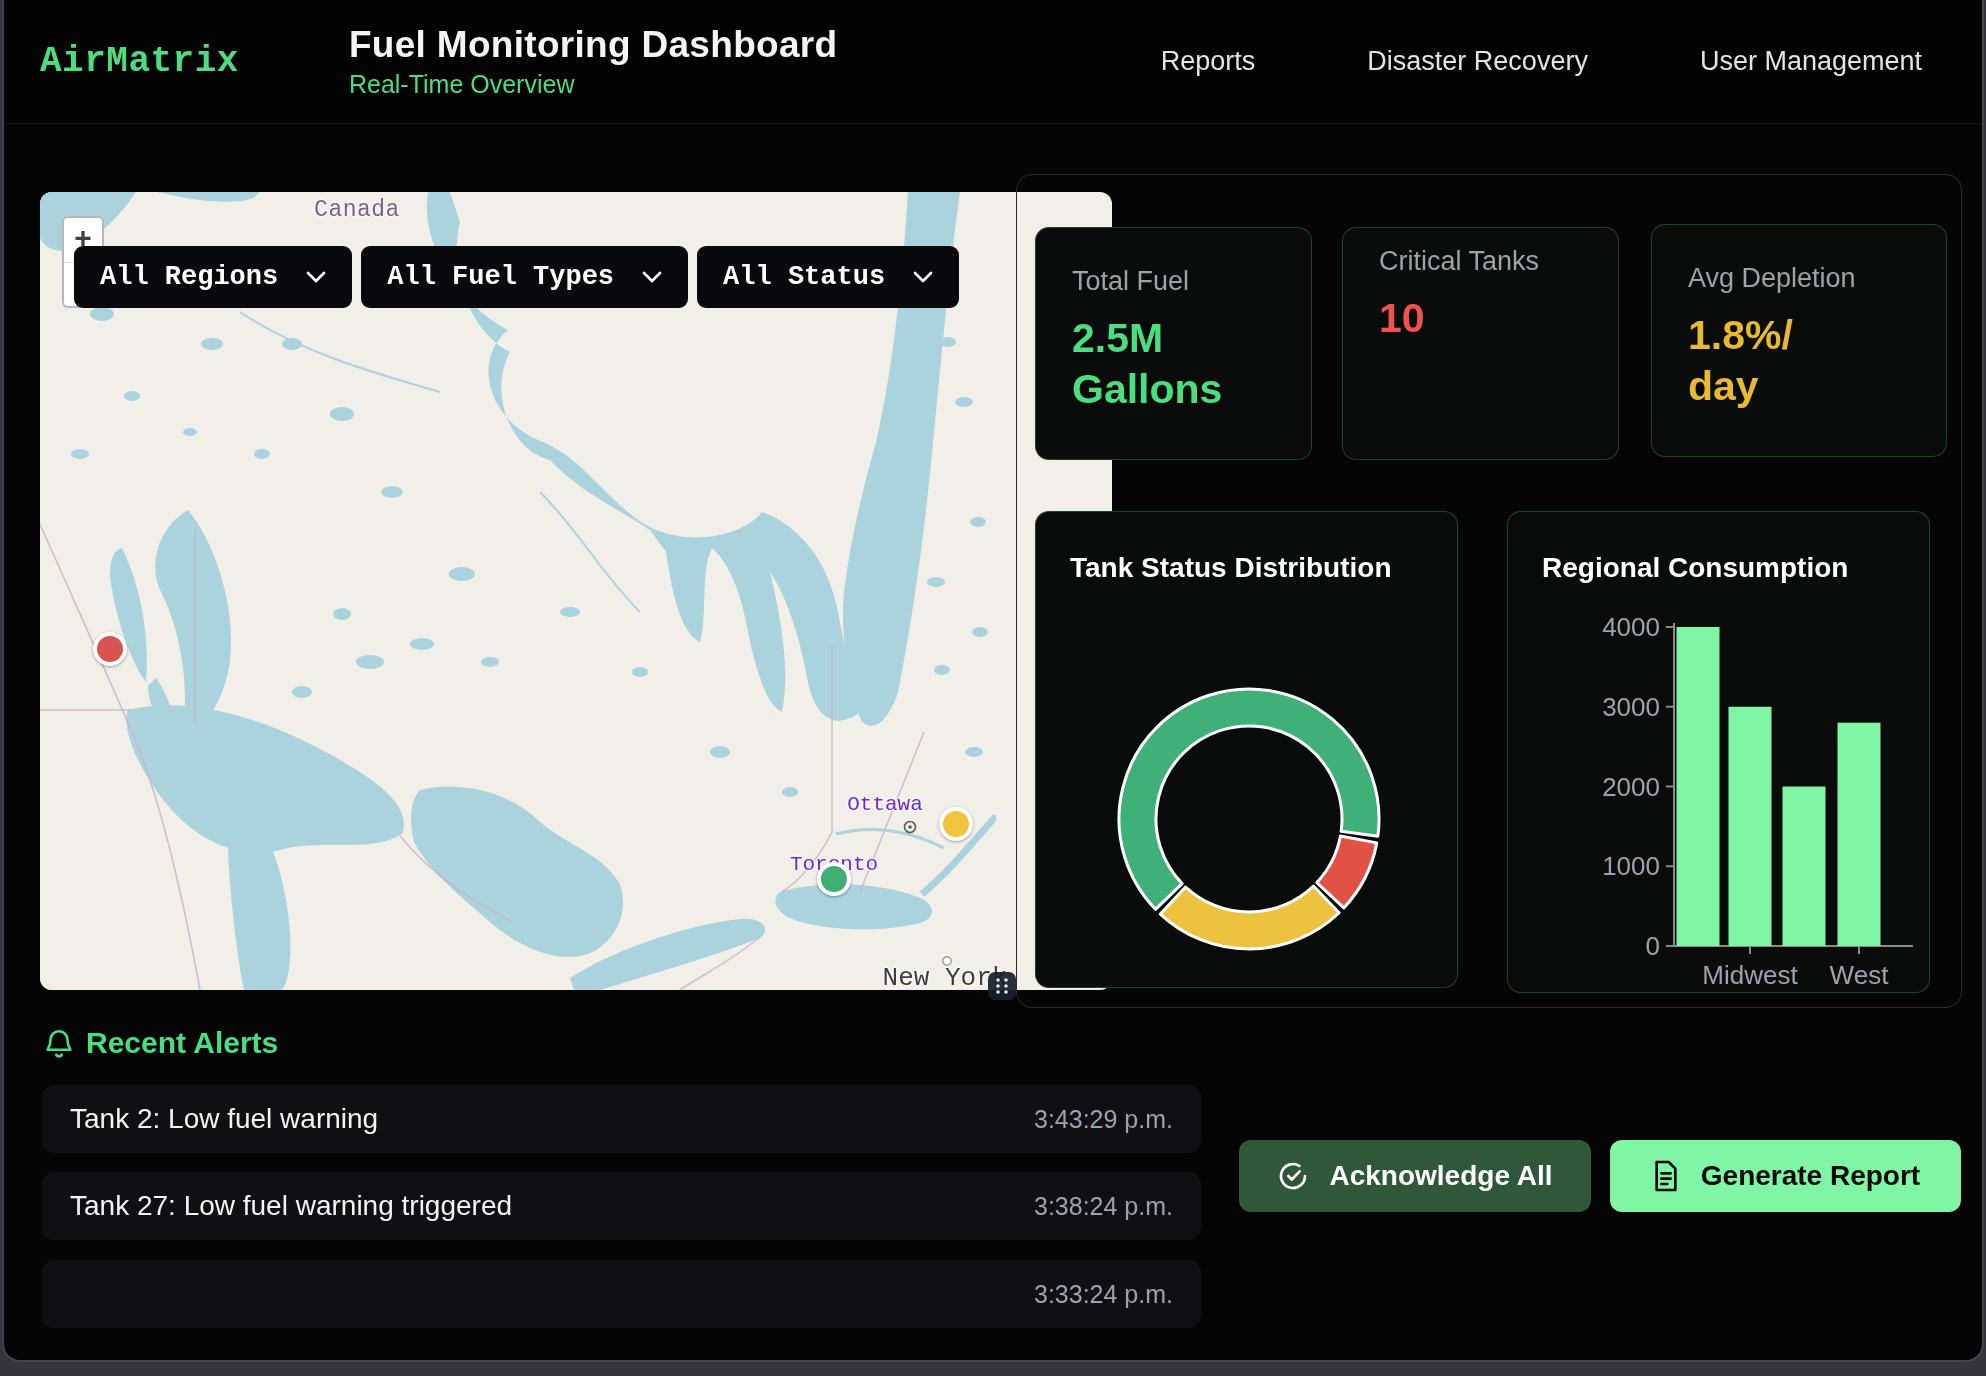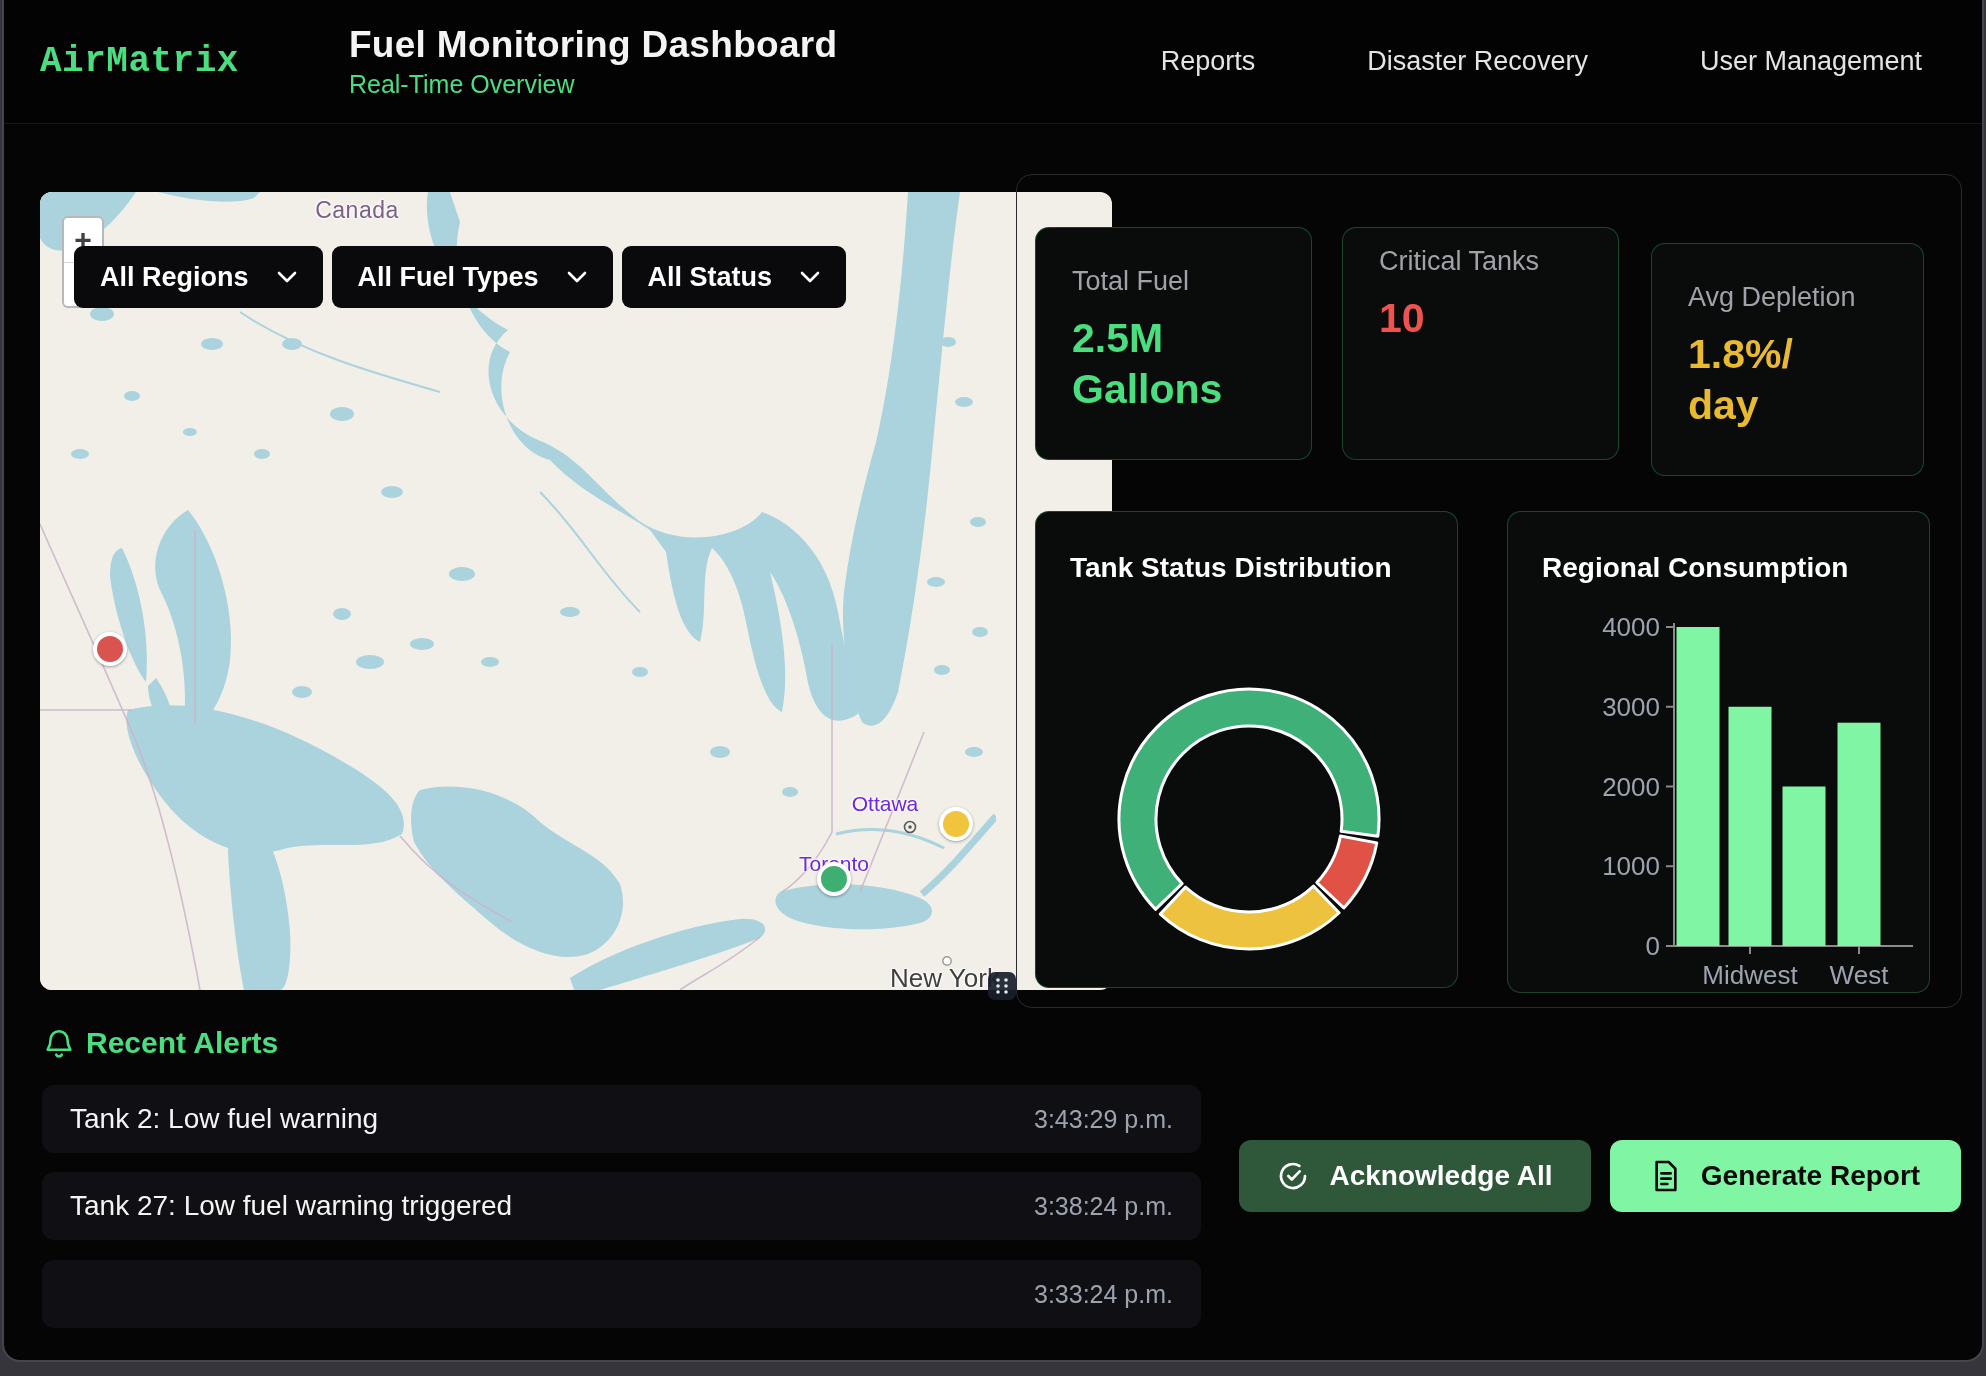--- a/index.html
+++ b/index.html
@@ -22,21 +22,21 @@
   .brand { font-size:36px; font-weight:bold; color:#4ade80; letter-spacing:.5px;font-family:Liberation Mono, monospace; }
   .titleblock { margin-left:110px; }
   .page-title { font-size:37px; font-weight:bold; color:#f4f4f5; letter-spacing:.3px; }
   .page-subtitle { font-size:25px; color:#4ade80; margin-top:4px; }
   .nav { margin-left:auto; display:flex; gap:112px; }
   .nav-item { font-size:27px; color:#e4e4e7; cursor:pointer; white-space:nowrap; }
 
   
   .map {
     position:absolute; left:36px; top:192px; width:1072px; height:798px;
-    border-radius:12px; overflow:hidden; background:#f2efe9;
+    border-radius:12px; overflow:hidden; background:#f2efe9;font-family:Liberation Mono, monospace;
   }
   .map svg.terrain { position:absolute; left:0; top:0; }
   .map-label { position:absolute; color:#6d28d9; font-size:21px;
     text-shadow:0 0 3px #fff,0 0 3px #fff,0 0 3px #fff; transform:translate(-50%,-50%); white-space:nowrap;}
   .map-label.country { color:#7d6185; font-size:23px; letter-spacing:.5px;}
   .map-label.big { font-size:26px; color:#3f3f3f; }
   .marker { position:absolute; width:34px; height:34px; border-radius:50%;
     border:4px solid #fff; transform:translate(-50%,-50%); box-shadow:0 1px 3px rgba(0,0,0,.35); }
   .zoomctl { position:absolute; left:22px; top:24px; width:42px; height:92px;
     background:#fff; border:2px solid rgba(0,0,0,.28); border-radius:6px; z-index:1; }
@@ -247,21 +247,21 @@
             <div>2.5M</div>
             <div>Gallons</div>
           </div>
         </div>
         <div class="card" style="left: 325px; top: 52px; width: 277px; height: 233px; padding: 18px 36px;">
           <div class="stat-label">Critical Tanks</div>
           <div class="stat-value" style="color: rgb(239, 83, 80);">
             <div>10</div>
           </div>
         </div>
-        <div class="card" style="left: 634px; top: 68px; width: 273px; height: 233px; padding: 38px 36px;">
+        <div class="card" style="left: 634px; top: 49px; width: 296px; height: 233px; padding: 38px 36px;">
           <div class="stat-label">Avg Depletion</div>
           <div class="stat-value" style="color: rgb(232, 185, 49);">
             <div>1.8%/</div>
             <div>day</div>
           </div>
         </div>
       </div>
 
     <div class="card" style="left:18px;top:336px;width:423px;height:477px">
       <div class="card-title">Tank Status Distribution</div>

